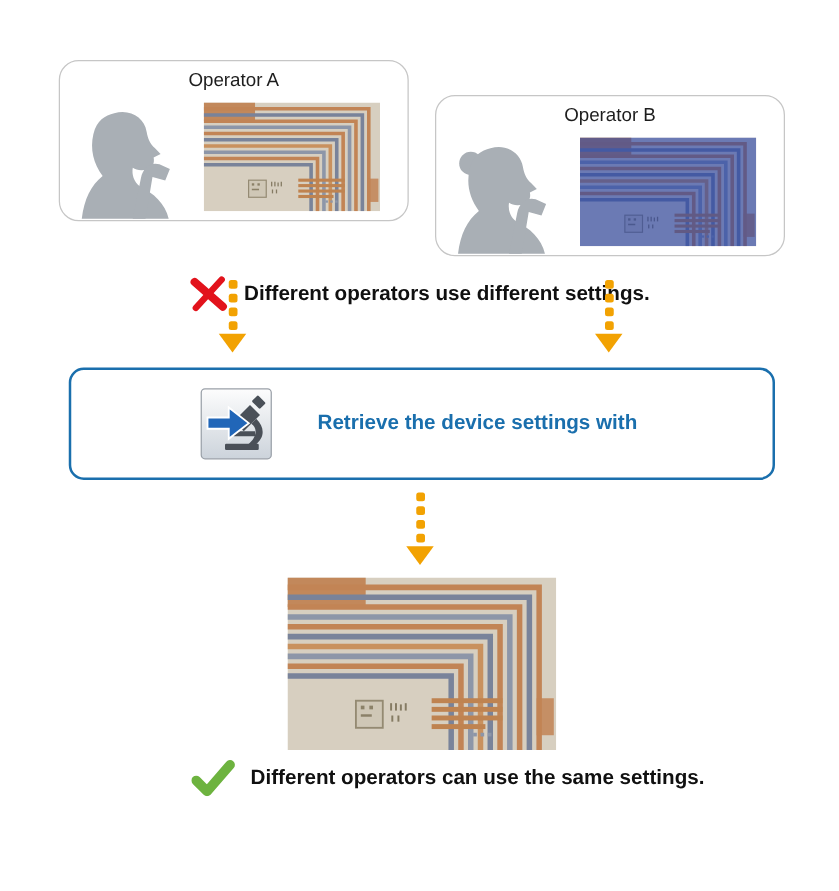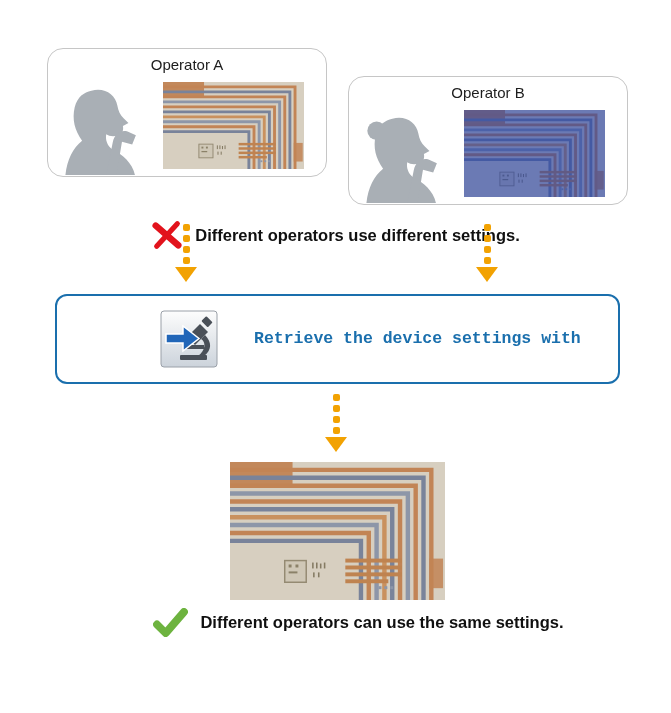--- a/index.html
+++ b/index.html
@@ -49,21 +49,20 @@
   
   .software-box{
     position:absolute;left:55px;top:294px;width:565px;height:90px;background:#fff;
     border:2.5px solid var(--accent-blue,#1a6fad);border-radius:12px;box-sizing:border-box;
     display:flex;align-items:center;padding-left:103px;gap:36px;
   }
   .software-icon{width:58px;height:58px;flex:0 0 auto;display:block;}
   .software-text{
     font-weight:bold;font-size:16.5px;line-height:1.4;
     color:var(--accent-blue,#1a6fad);
-    font-family:Liberation Mono, monospace;
   }
 
   
   .result-img{position:absolute;left:230px;top:462px;width:215px;height:138px;display:block;}
 </style>
 </head>
 <body>
 
 <div class="canvas">
 

